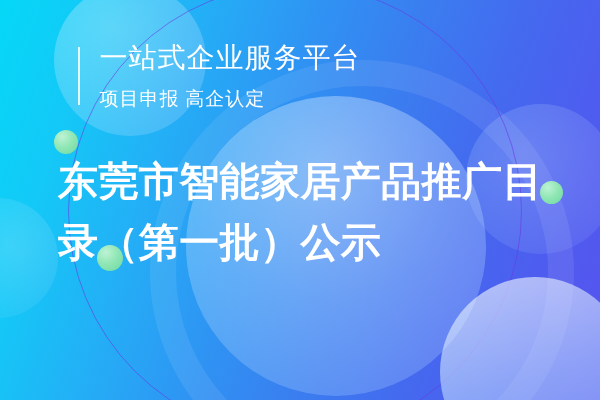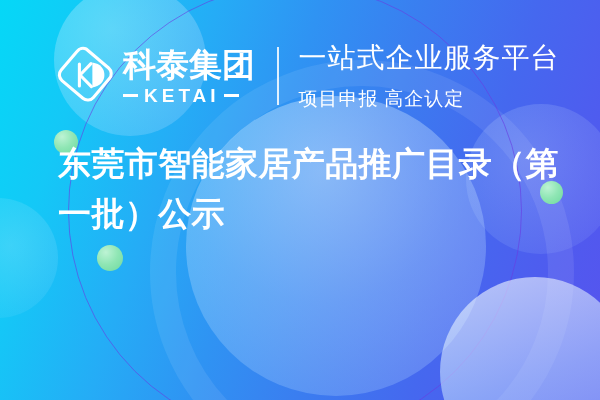--- a/index.html
+++ b/index.html
@@ -176,24 +176,24 @@
     line-height: 1.15;
     letter-spacing: 1.0px;
     margin-top: 15px;
     white-space: nowrap;
     font-family: "Liberation Serif", "DejaVu Serif", serif;
   }
 
   
   #headline {
     position: absolute;
-    left: 58px; top: 139px;
+    left: 58px; top: 151px;
     width: 510px;
     color: #ffffff;
-    font-size: 33px;
+    font-size: 40px;
     font-weight: 700;
     line-height: 1.52;
     letter-spacing: 0.4px;
   }
 </style>
 </head>
 <body>
 
 <div id="banner">
 
@@ -203,43 +203,20 @@
   <div class="deco" id="disc-center"></div>
   <div class="deco" id="disc-topright"></div>
   <div class="deco" id="ring-purple"></div>
   <div class="deco" id="disc-right"></div>
   <div class="deco dot-green" id="dot-a"></div>
   <div class="deco dot-green" id="dot-b"></div>
   <div class="deco dot-green" id="dot-c"></div>
 
   <div id="header">
 
-    <div id="brand">
-      <svg id="kp-mark" viewBox="0 0 60 62">
-        <g fill="none" stroke="#ffffff" stroke-width="3.1" stroke-linecap="round" stroke-linejoin="round">
-          <path d="M30.2 4.0 L52.6 23.0 A7.5 7.5 0 0 1 53.4 33.6
-                   L37.4 52.4 A7.5 7.5 0 0 1 26.9 53.3
-                   L6.0 35.6 A7.5 7.5 0 0 1 5.2 25.0
-                   L21.2 6.2 A7.5 7.5 0 0 1 30.2 4.0 Z"></path>
-          <path d="M23.4 19.0 L23.4 41.0"></path>
-          <path d="M35.0 18.6 L24.0 30.0 L35.4 41.6"></path>
-        </g>
-        <path d="M36.4 17.6 L36.4 42.4 C44.6 41.2 48.4 36.0 48.4 30.0
-                 C48.4 24.0 44.6 18.8 36.4 17.6 Z" fill="#ffffff"></path>
-      </svg>
-
-      <div id="wordmark">
-        <div id="wordmark-cn">科泰集团</div>
-        <div id="wordmark-en-row">
-          <span class="wm-rule"></span>
-          <span id="wordmark-en">KETAI</span>
-          <span class="wm-rule"></span>
-        </div>
-      </div>
-    </div>
 
     <div id="divider"></div>
 
     <div id="tagline-block">
       <div id="tagline-main">一站式企业服务平台</div>
       <div id="tagline-sub">项目申报 高企认定</div>
     </div>
 
   </div>
 

